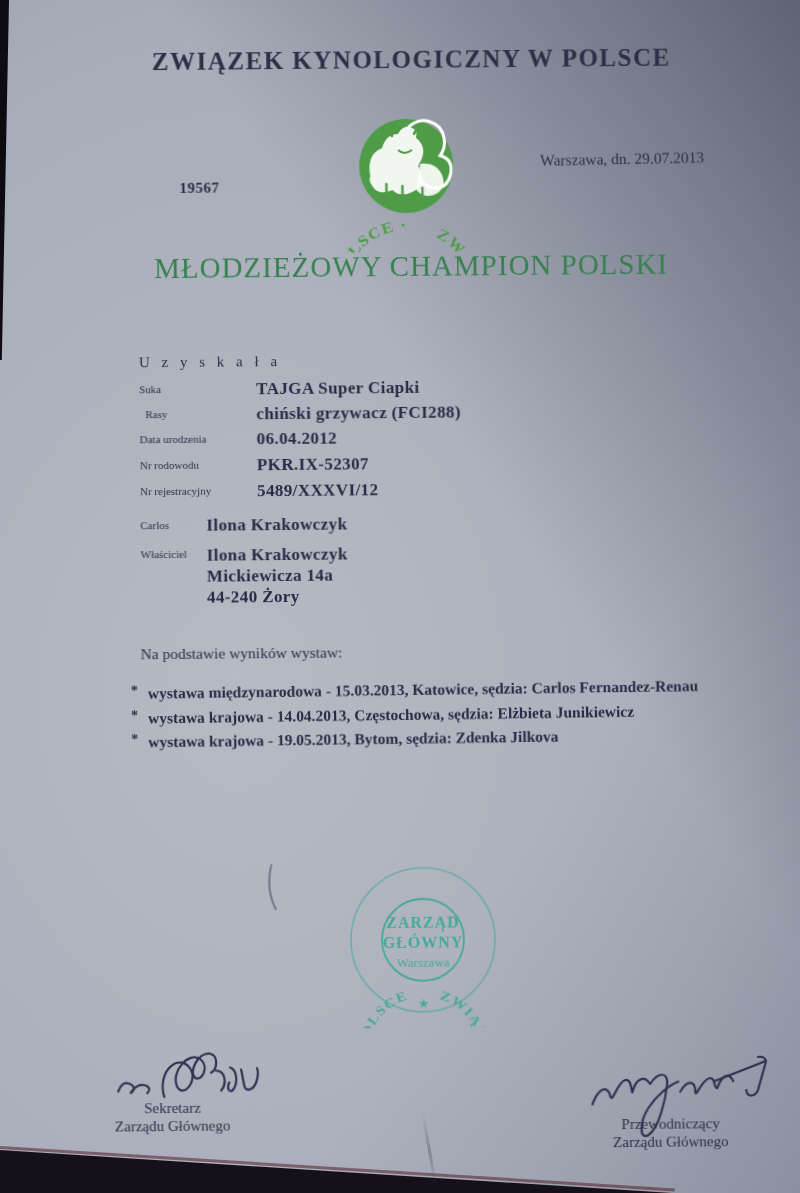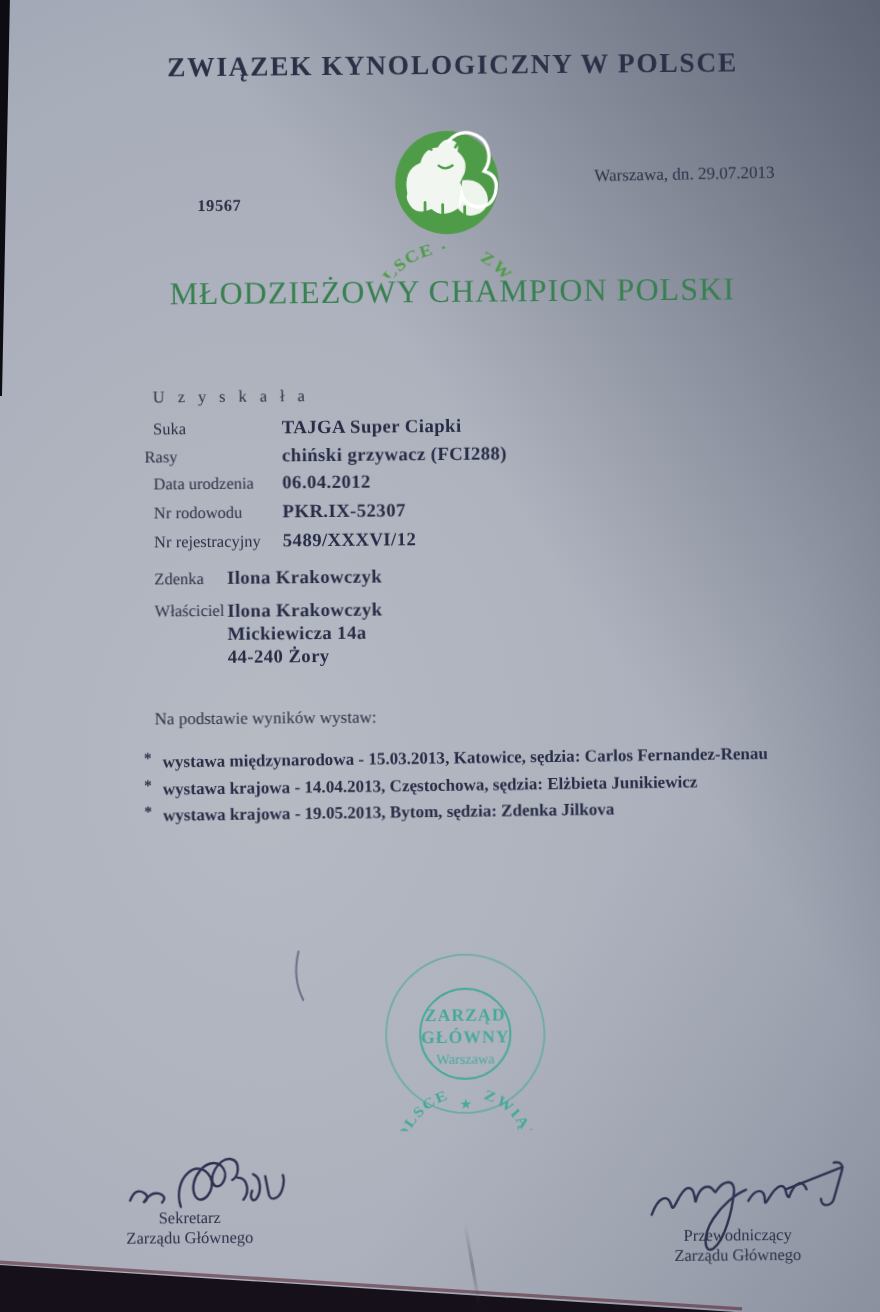--- a/index.html
+++ b/index.html
@@ -37,21 +37,21 @@
   .content { position:absolute; inset:0; transform:rotate(-0.5deg); filter:blur(.3px); color:#2c3047; }
   .abs { position:absolute; }
   .ctr { transform:translateX(-50%); }
 
   .org-title { font-size:25px; font-weight:bold; letter-spacing:1.5px; white-space:nowrap; }
   .cert-num { font-size:15px; font-weight:bold; letter-spacing:.5px; }
   .place-date { font-size:15.5px; transform:rotate(-.6deg); white-space:nowrap; }
   .main-title { font-size:29px; letter-spacing:1px; color:#378050; white-space:nowrap; }
 
   .achieved { font-size:15px; letter-spacing:4px; }
-  .f-label { font-size:15px; }
+  .f-label { font-size:11px; }
   .f-value { font-size:17px; font-weight:bold; letter-spacing:.4px; color:#272c46; }
   .owner-lines div { line-height:21px; }
 
   .intro { font-size:15.5px; }
   .show-item { font-size:15.5px; font-weight:bold; color:#272c46; white-space:nowrap; }
   .show-item .bullet { position:relative; top:-4px; font-weight:bold; margin-right:10px; font-size:14px; }
 
   .sig-label { font-size:15px; text-align:center; line-height:18px; white-space:nowrap; }
 
   svg text { font-family:"Liberation Serif", serif; }
@@ -91,33 +91,33 @@
     </text>
   </svg>
 
   <div class="abs ctr main-title" style="left:414px; top:250px;">MŁODZIEŻOWY CHAMPION POLSKI</div>
 
   <div class="abs achieved" style="left:141px; top:352px;">U z y s k a ł a</div>
 
   <div class="abs f-label" style="left:141px; top:381px;">Suka</div>
   <div class="abs f-value" style="left:258px; top:378px;">TAJGA Super Ciapki</div>
 
-  <div class="abs f-label" style="left:133px; top:406px;">Rasy</div>
+  <div class="abs f-label" style="left:147px; top:406px;">Rasy</div>
   <div class="abs f-value" style="left:258px; top:403px;">chiński grzywacz (FCI288)</div>
 
   <div class="abs f-label" style="left:141px; top:431px;">Data urodzenia</div>
   <div class="abs f-value" style="left:258px; top:428px;">06.04.2012</div>
 
   <div class="abs f-label" style="left:141px; top:457px;">Nr rodowodu</div>
   <div class="abs f-value" style="left:258px; top:454px;">PKR.IX-52307</div>
 
   <div class="abs f-label" style="left:141px; top:483px;">Nr rejestracyjny</div>
   <div class="abs f-value" style="left:258px; top:480px;">5489/XXXVI/12</div>
 
-  <div class="abs f-label" style="left:141px; top:517px;">Zdenka</div>
+  <div class="abs f-label" style="left:141px; top:517px;">Carlos</div>
   <div class="abs f-value" style="left:207px; top:514px;">Ilona Krakowczyk</div>
 
   <div class="abs f-label" style="left:141px; top:546px;">Właściciel</div>
   <div class="abs f-value owner-lines" style="left:207px; top:543px;">
     <div>Ilona Krakowczyk</div>
     <div>Mickiewicza 14a</div>
     <div>44-240 Żory</div>
   </div>
 
   <div class="abs intro" style="left:140px; top:643px;">Na podstawie wyników wystaw:</div>

